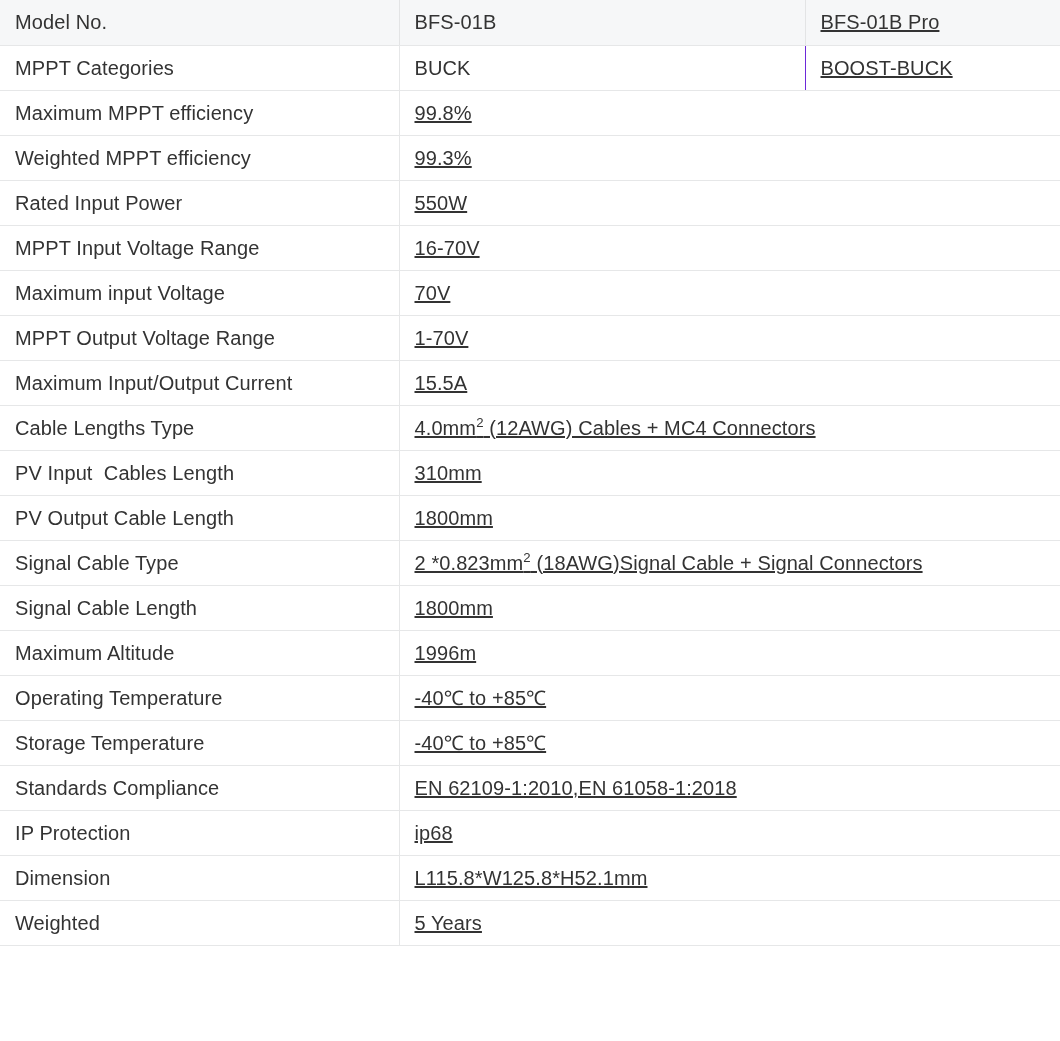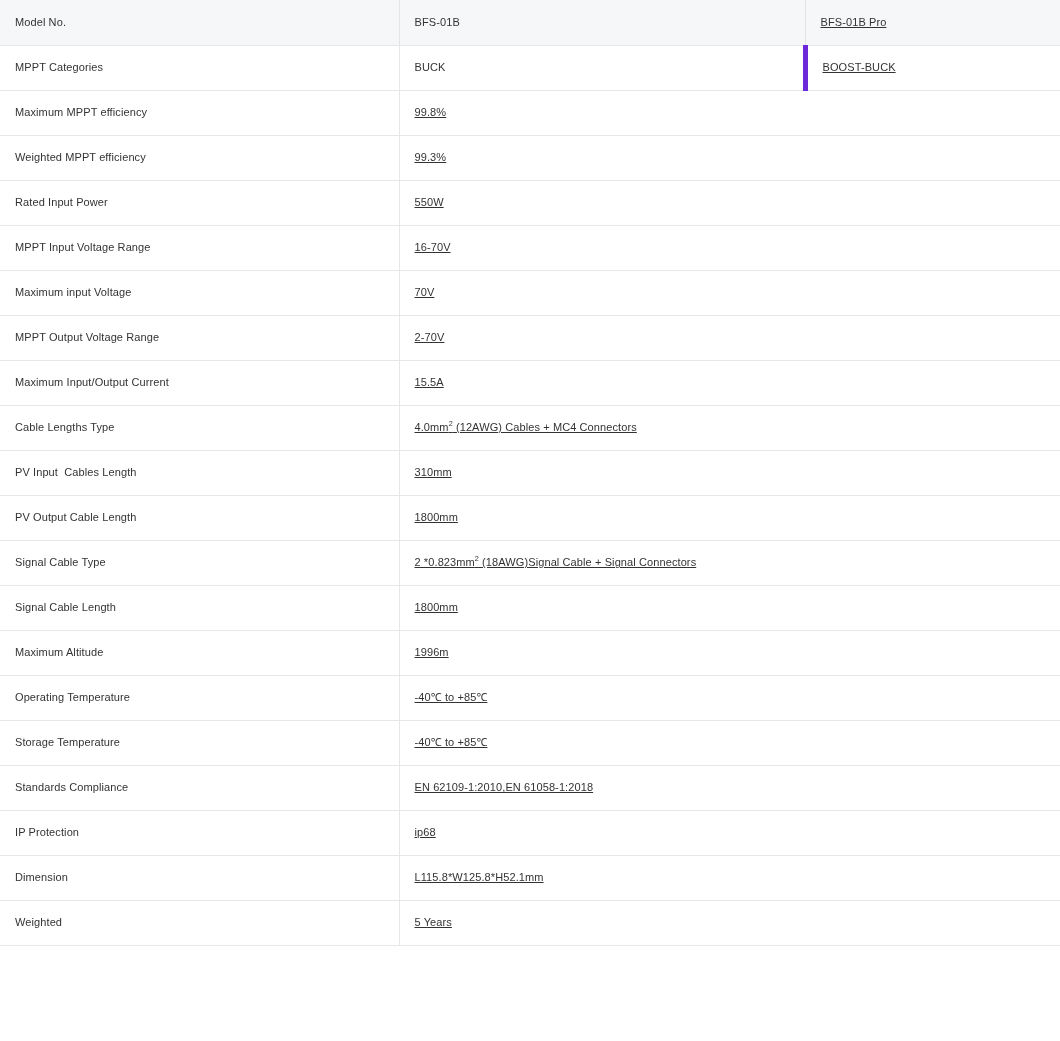--- a/index.html
+++ b/index.html
@@ -13,21 +13,21 @@
     overflow: hidden;
     font-family: "Liberation Sans", sans-serif;
     color: #333333;
     -webkit-font-smoothing: antialiased;
   }
 
   .spec-table {
     width: 1060px;
     border-collapse: collapse;
     table-layout: fixed;
-    font-size: 11px;
+    font-size: 20px;
   }
 
   .spec-table col.col-label { width: 399px; }
   .spec-table col.col-a     { width: 406px; }
   .spec-table col.col-b     { width: 255px; }
 
   .spec-table tr {
     height: 45px;
   }
 
@@ -39,21 +39,21 @@
     font-weight: 400;
     letter-spacing: 0.1px;
     white-space: pre;
   }
 
   .spec-table td.label {
     border-right: 1px solid #e6e7e8;
   }
 
   .spec-table td.value-split {
-    border-right: 5px solid #6d28d9;
+    border-right: 1px solid #6d28d9;
   }
 
   .spec-table tr.header-row td {
     background: #f6f7f8;
   }
 
   .spec-table tr.header-row td.label,
   .spec-table tr.header-row td.value-split {
     border-right: 1px solid #e3e4e5;
   }
@@ -104,21 +104,21 @@
       <tr>
         <td class="label">MPPT Input Voltage Range</td>
         <td class="value-merged" colspan="2">16-70V</td>
       </tr>
       <tr>
         <td class="label">Maximum input Voltage</td>
         <td class="value-merged" colspan="2">70V</td>
       </tr>
       <tr>
         <td class="label">MPPT Output Voltage Range</td>
-        <td class="value-merged" colspan="2">2-70V</td>
+        <td class="value-merged" colspan="2">1-70V</td>
       </tr>
       <tr>
         <td class="label">Maximum Input/Output Current</td>
         <td class="value-merged" colspan="2">15.5A</td>
       </tr>
       <tr>
         <td class="label">Cable Lengths Type</td>
         <td class="value-merged" colspan="2"><span>4.0mm</span><sup>2</sup><span> (12AWG) Cables + MC4 Connectors</span></td>
       </tr>
       <tr>

